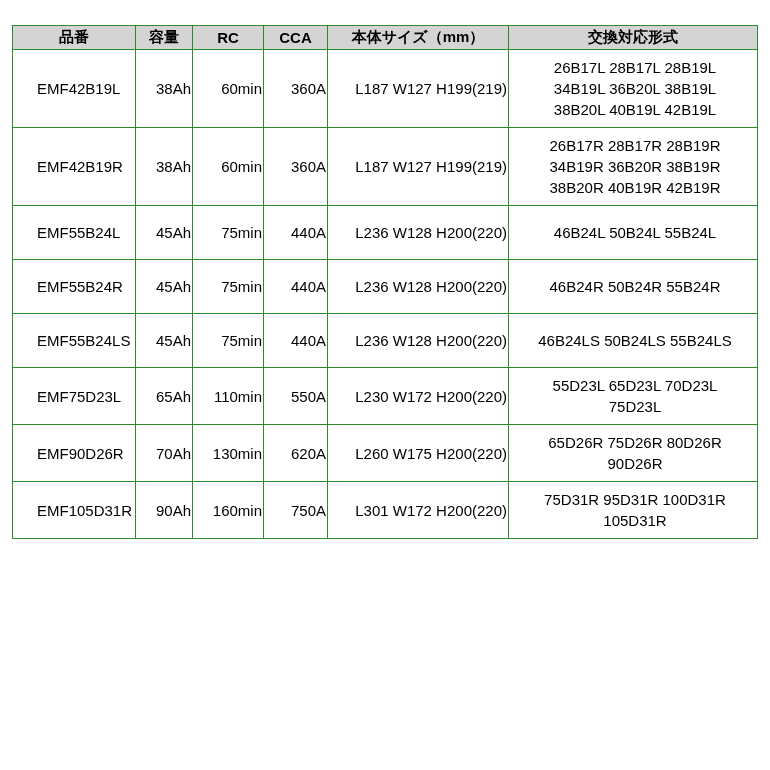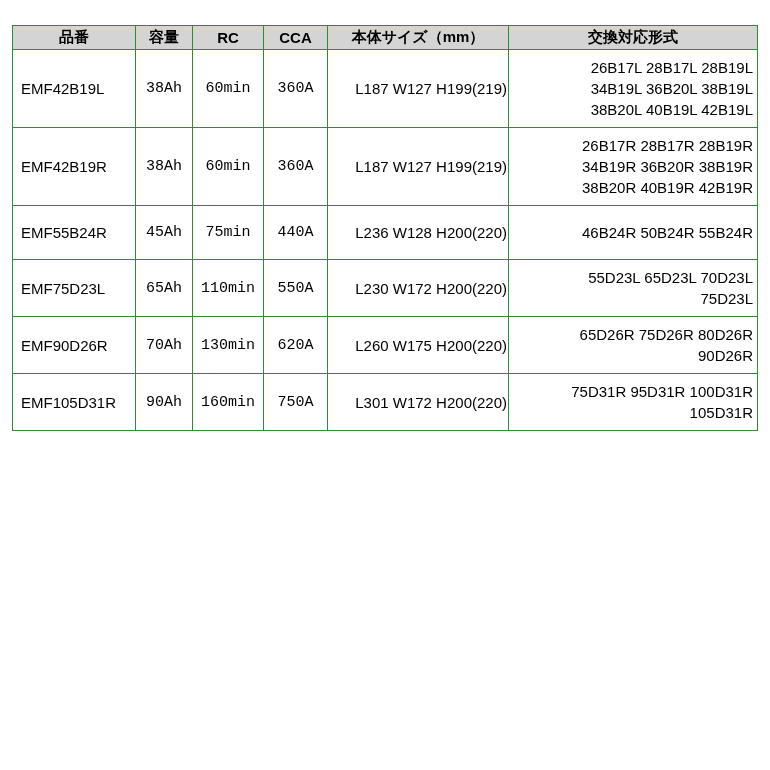--- a/index.html
+++ b/index.html
@@ -45,34 +45,33 @@
     background: var(--header-bg);
     font-weight: bold;
     text-align: center;
     padding: 2px 2px;
   }
   tr.lines-1 { height: 54px; }
   tr.lines-2 { height: 49px; }
   tr.lines-3 { height: 78px; }
   td.c-part {
     text-align: left;
-    padding-left: 8px;
+    padding-left: 24px;
     white-space: nowrap;
   }
   td.c-cap, td.c-rc, td.c-cca {
-    text-align: center;
-    font-family: Liberation Mono, monospace;
+    text-align: right;
   }
   td.c-size {
     text-align: right;
     padding-left: 7px;
     white-space: nowrap;
   }
   td.c-compat {
-    text-align: right;
+    text-align: center;
     padding: 7px 4px 7px 8px;
     margin-top: 12px;
   }
   .compat-line {
     white-space: nowrap;
     line-height: 21px;
   }
 </style>
 </head>
 <body>
@@ -116,27 +115,47 @@
     <td class="c-rc">60min</td>
     <td class="c-cca">360A</td>
     <td class="c-size">L187 W127 H199(219)</td>
     <td class="c-compat">
             <div class="compat-line">26B17R 28B17R 28B19R</div>
             <div class="compat-line">34B19R 36B20R 38B19R</div>
             <div class="compat-line">38B20R 40B19R 42B19R</div>
           </td>
   </tr>
         <tr class="lines-1">
+    <td class="c-part">EMF55B24L</td>
+    <td class="c-cap">45Ah</td>
+    <td class="c-rc">75min</td>
+    <td class="c-cca">440A</td>
+    <td class="c-size">L236 W128 H200(220)</td>
+    <td class="c-compat">
+            <div class="compat-line">46B24L 50B24L 55B24L</div>
+          </td>
+  </tr>
+        <tr class="lines-1">
     <td class="c-part">EMF55B24R</td>
     <td class="c-cap">45Ah</td>
     <td class="c-rc">75min</td>
     <td class="c-cca">440A</td>
     <td class="c-size">L236 W128 H200(220)</td>
     <td class="c-compat">
             <div class="compat-line">46B24R 50B24R 55B24R</div>
+          </td>
+  </tr>
+        <tr class="lines-1">
+    <td class="c-part">EMF55B24LS</td>
+    <td class="c-cap">45Ah</td>
+    <td class="c-rc">75min</td>
+    <td class="c-cca">440A</td>
+    <td class="c-size">L236 W128 H200(220)</td>
+    <td class="c-compat">
+            <div class="compat-line">46B24LS 50B24LS 55B24LS</div>
           </td>
   </tr>
         <tr class="lines-2">
     <td class="c-part">EMF75D23L</td>
     <td class="c-cap">65Ah</td>
     <td class="c-rc">110min</td>
     <td class="c-cca">550A</td>
     <td class="c-size">L230 W172 H200(220)</td>
     <td class="c-compat">
             <div class="compat-line">55D23L 65D23L 70D23L</div>

